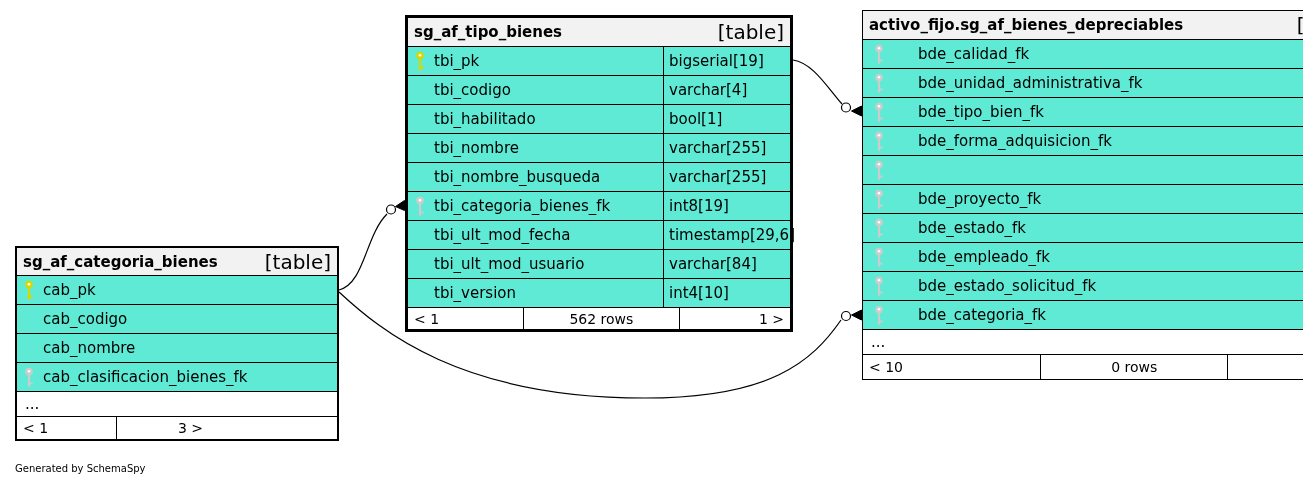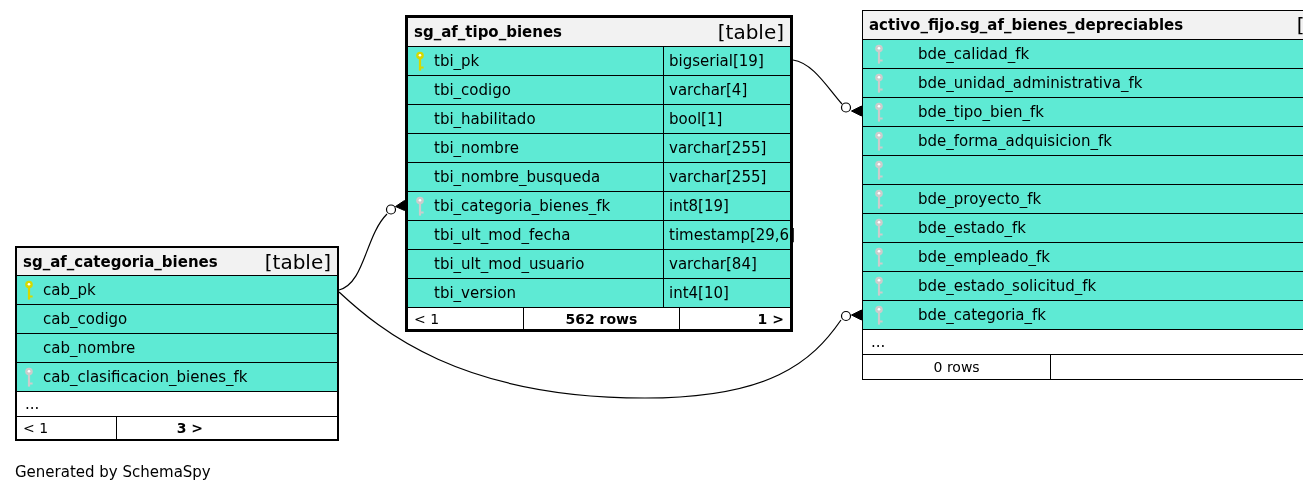--- a/index.html
+++ b/index.html
@@ -33,21 +33,21 @@
   #table-right .keyc { width:55px; padding-left:10px; }
   .nm { white-space:nowrap; flex:1; overflow:hidden; }
   .typ { flex:none; width:127px; align-self:stretch; display:flex; align-items:center;
          border-left:1px solid #000; padding-left:5px; box-sizing:border-box;
          white-space:nowrap; font-size:15px; }
 
   .dots { border-top:1px solid #000; display:flex; align-items:center;
           padding-left:8px; font-size:15px; box-sizing:border-box; }
   .ftr { display:flex; border-top:1px solid #000; font-size:14px; box-sizing:border-box; }
   .ftr .c { display:flex; align-items:center; box-sizing:border-box; height:100%; }
-  .ftr .c + .c { border-left:1px solid #000;font-weight:bold; }
+  .ftr .c + .c { border-left:1px solid #000; }
   .ftr .l { justify-content:flex-start; padding-left:6px; }
   .ftr .m { justify-content:center; }
   .ftr .r { justify-content:flex-end; padding-right:6px; }
 
   #table-left  .hdr{height:27px} #table-left  .row{height:29px}
   #table-left  .dots{height:25px} #table-left .ftr{height:23px}
   #table-left  .l{width:31%} #table-left .m{width:40%} #table-left .r{width:29%}
 
   #table-center .hdr{height:28px} #table-center .row{height:29px}
   #table-center .ftr{height:22px}
@@ -55,21 +55,21 @@
 
   #table-right .hdr{height:28px} #table-right .row{height:29px}
   #table-right .dots{height:25px} #table-right .ftr{height:25px}
   #table-right .l{width:35%} #table-right .m{width:37%} #table-right .r{width:28%}
 
   .key { display:block; }
   .key.pk .kp { fill:#d6d800; }
   .key.fk .kp { fill:#cccccc; }
   .key .hole { fill:#ffffff; }
 
-  #caption { position:absolute; left:15px; top:463px; font-size:15px; z-index:1; }
+  #caption { position:absolute; left:15px; top:463px; font-size:10px; z-index:1; }
 </style>
 </head>
 <body>
 
 <svg id="edges" width="1303" height="495">
   <g>
     <path d="M339,290 C365,283 365,236 387,214"></path>
     <circle cx="391" cy="209.5" r="4.5"></circle>
     <polygon points="404.5,200.5 404.5,210.5 395.5,206.5"></polygon>
   </g>
@@ -307,18 +307,19 @@
           <circle class="kp" cx="6" cy="4.6" r="3.8"></circle>
           <circle class="hole" cx="6" cy="4.2" r="1.3"></circle>
           <rect class="kp" x="4.9" y="7.6" width="2.2" height="12"></rect>
           <rect class="kp" x="7" y="15.5" width="2.6" height="2"></rect>
         </svg>
     </span>
     <span class="nm">bde_categoria_fk</span>
   </div>
   <div class="dots">...</div>
   <div class="ftr">
+    <span class="c l">&lt; 10</span>
     <span class="c m">0 rows</span>
     <span class="c r"></span>
   </div>
 </div>
 
 <div id="caption">Generated by SchemaSpy</div>
 
 </body></html>

